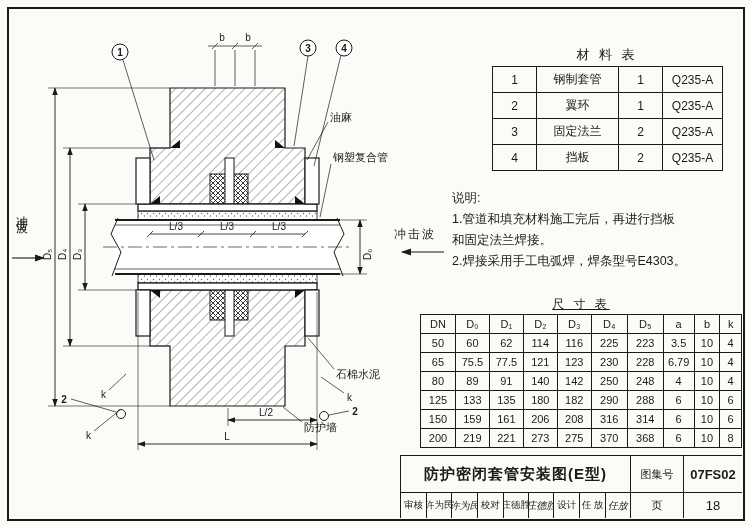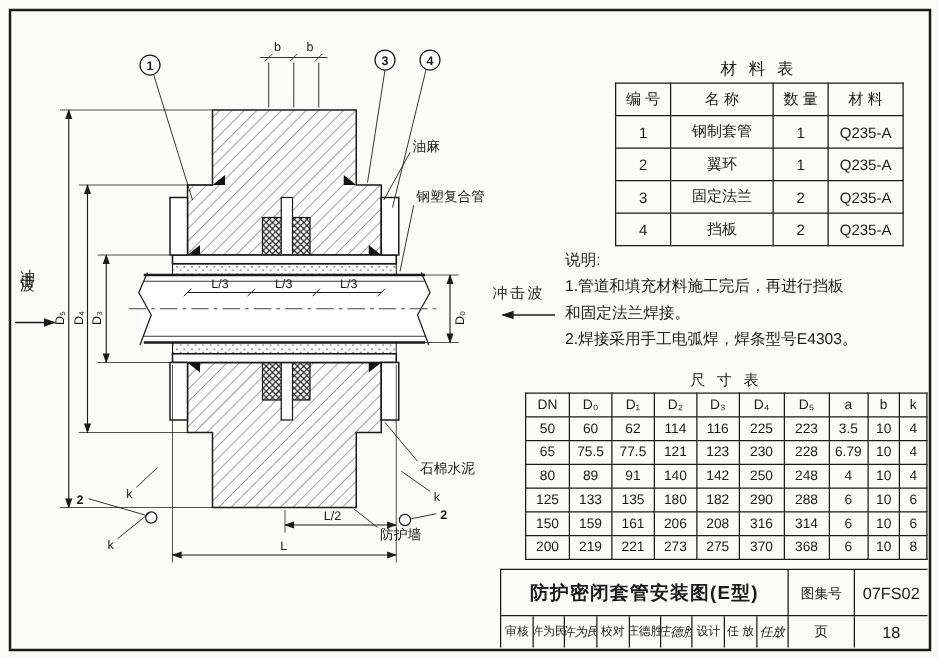--- a/index.html
+++ b/index.html
@@ -15,42 +15,42 @@
   table{border-collapse:collapse;table-layout:fixed;}
   td,th{border:1px solid #1a1a1a;text-align:center;vertical-align:middle;
         font-weight:normal;overflow:hidden;white-space:nowrap;}
   #materials{position:absolute;left:492px;top:66px;width:230px;font-size:12px;}
   #materials td{height:23px;}
   #materials-title{position:absolute;left:492px;top:46px;width:230px;text-align:center;
                    font-size:13px;letter-spacing:3px;}
   #dimtable{position:absolute;left:420px;top:314px;width:322px;font-size:11px;}
   #dimtable td,#dimtable th{height:16px;}
   #dimtable-title{position:absolute;left:420px;top:296px;width:322px;text-align:center;
-                  font-size:12px;letter-spacing:3px;}
+                  font-size:12px;letter-spacing:3px;text-decoration:underline;}
 
   
-  #notes{position:absolute;left:452px;top:198px;width:292px;font-size:12.5px;line-height:21px;}
+  #notes{position:absolute;left:452px;top:188px;width:292px;font-size:12.5px;line-height:21px;}
 
   
   .shock-v{position:absolute;left:13px;top:206px;writing-mode:vertical-rl;text-orientation:upright;
            font-size:12px;letter-spacing:3px;}
   .shock-h{position:absolute;left:394px;top:226px;font-size:12px;letter-spacing:2px;}
 
   
   #tblock{position:absolute;left:400px;top:455px;width:341px;height:62px;
           border-left:1.5px solid #1a1a1a;border-top:1.5px solid #1a1a1a;
           display:flex;flex-direction:column;text-align:center;}
   #tblock .row1{display:flex;height:36px;}
   #tblock .row2{display:flex;height:26px;border-top:1px solid #1a1a1a;flex:1;}
   #tblock .cell{display:flex;align-items:center;justify-content:center;
                 border-right:1px solid #1a1a1a;overflow:hidden;white-space:nowrap;}
   #tblock .cell:last-child{border-right:none;}
   .main-title{flex:1;font-size:15px;font-weight:bold;letter-spacing:1px;}
   .atlas-label{width:52px;font-size:11px;}
-  .atlas-no{width:58px;font-size:13px;font-weight:normal;}
+  .atlas-no{width:58px;font-size:13px;font-weight:bold;}
   .role{flex:0 0 25px;font-size:9.5px;font-family:Liberation Mono, monospace;}
   .pname{flex:1;font-size:9.5px;}
   .sig{flex:1;font-size:10px;font-family:"DejaVu Serif","Liberation Serif",serif;
        font-style:italic;}
   .page-label{width:52px;font-size:11px;}
   .page-no{width:58px;font-size:13px;}
 </style>
 </head>
 <body>
 
@@ -242,26 +242,20 @@
 
   <div id="materials-title">材 料 表</div>
   <table id="materials">
     <colgroup>
         <col style="width:44px">
         <col style="width:82px">
         <col style="width:44px">
         <col style="width:60px">
       </colgroup>
     <tbody>
-        <tr>
-      <td>编 号</td>
-      <td>名 称</td>
-      <td>数 量</td>
-      <td>材 料</td>
-    </tr>
     <tr>
       <td>1</td>
       <td>钢制套管</td>
       <td>1</td>
       <td>Q235-A</td>
     </tr>
     <tr>
       <td>2</td>
       <td>翼环</td>
       <td>1</td>

